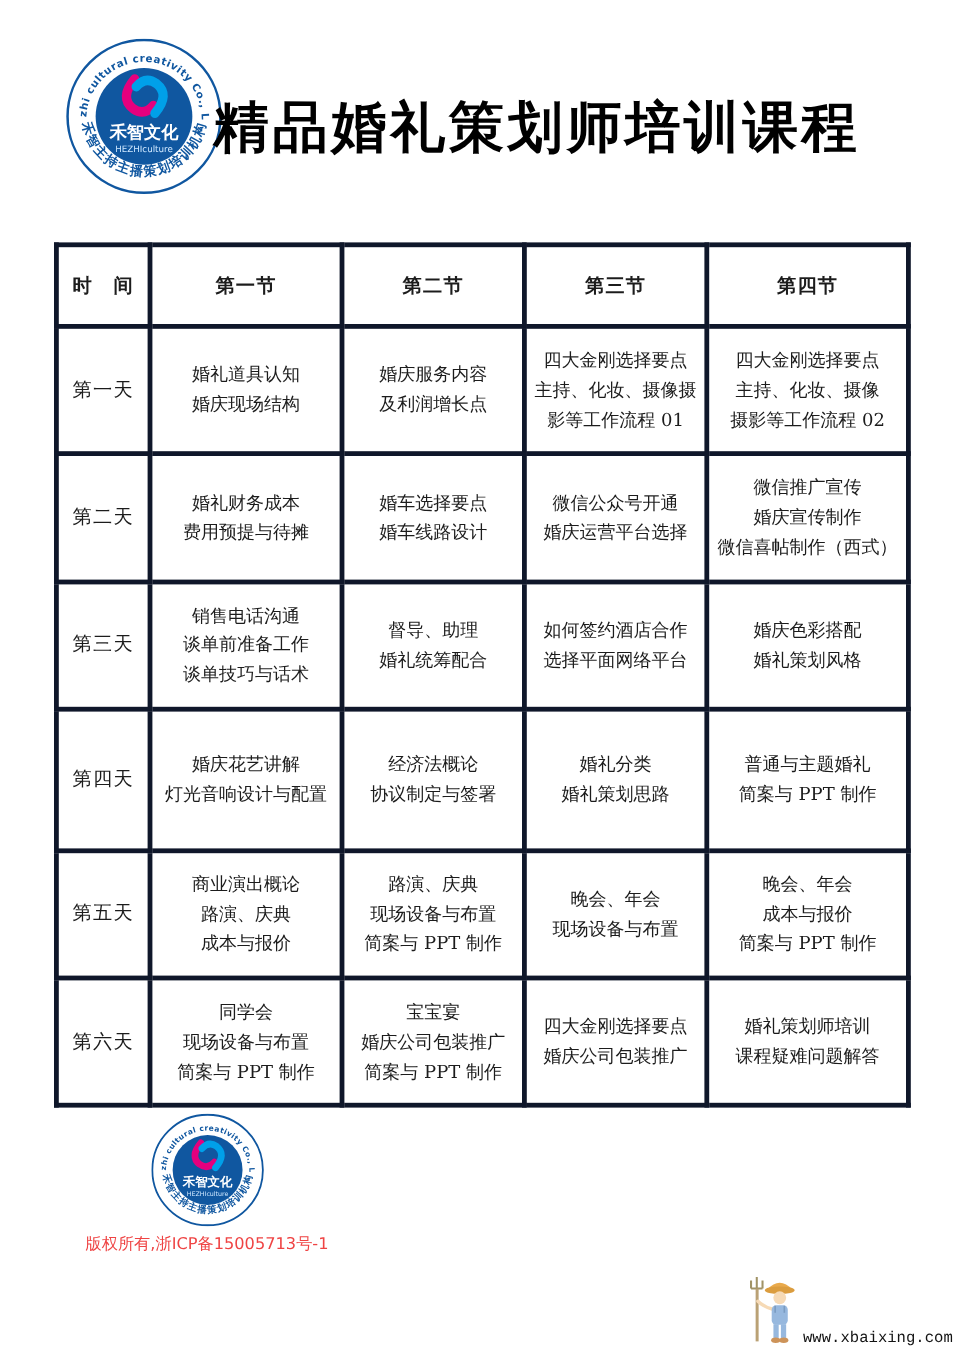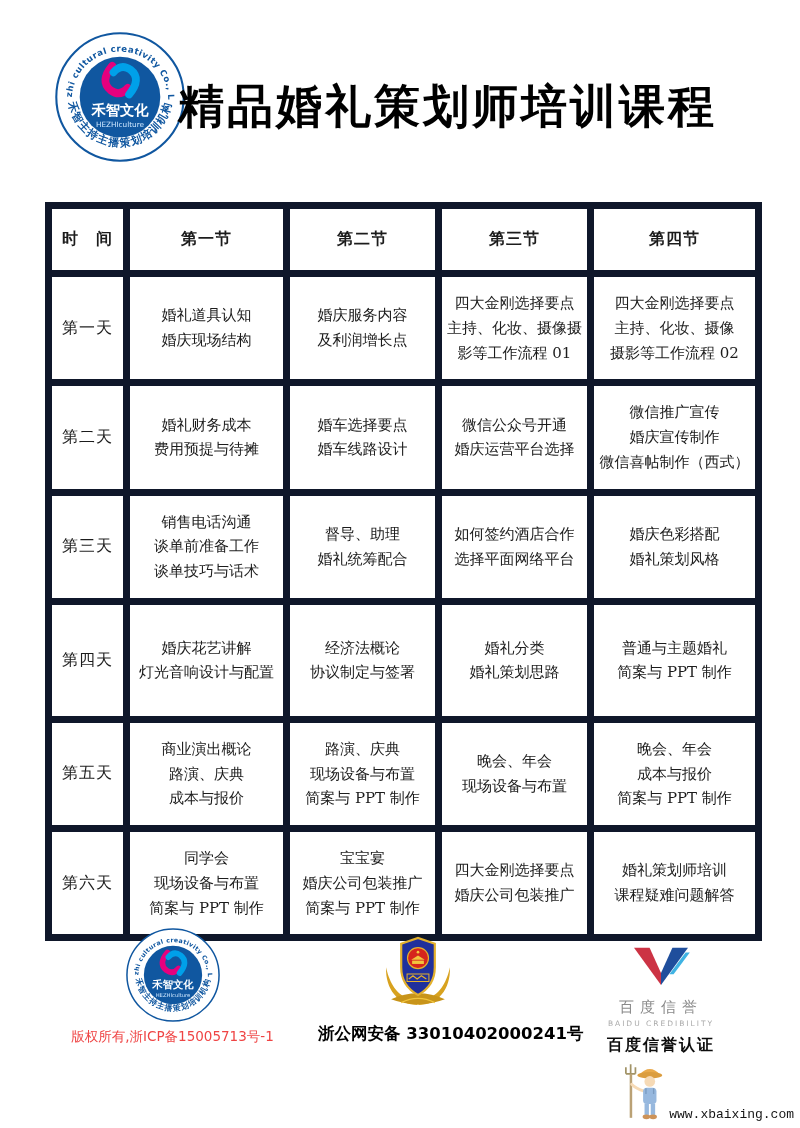--- a/index.html
+++ b/index.html
@@ -24,21 +24,21 @@
     white-space:nowrap;
   }
 
   
   table.course-table {
     position:absolute; left:45px; top:202px; width:710px;
     border-collapse:collapse; table-layout:fixed;
     font-family:"DejaVu Serif", serif;
   }
   .course-table th, .course-table td {
-    border:7px solid #0f172a;
+    border:4px solid #0f172a;
     text-align:center; vertical-align:middle;
     color:#1c1c1c;
     padding:14px 4px;
   }
   .course-table thead th { height:68px; font-size:16px; font-weight:600; letter-spacing:1px; }
   .course-table td.day { font-size:16px; letter-spacing:1px; }
   .course-table td.course { font-size:15px; line-height:1.65; white-space:pre-line; }
 
   
   .footer-left  { position:absolute; left:70px;  top:928px; width:205px; text-align:center; }
@@ -203,51 +203,21 @@
       </text>
       <circle cx="50" cy="50" r="31" fill="#1057a0"></circle>
       <path d="M44 26 q-10 12 -1 19 q7 5 13 -2" fill="none" stroke="#e5007e" stroke-width="6" stroke-linecap="round"></path>
       <path d="M57 48 q10 -12 1 -19 q-7 -5 -13 2" fill="none" stroke="#00a0e9" stroke-width="6" stroke-linecap="round"></path>
       <text x="50" y="64" text-anchor="middle" font-size="11" font-weight="bold" fill="#ffffff">禾智文化</text>
       <text x="50" y="73" text-anchor="middle" font-size="5.6" fill="#cfe8ff">HEZHIculture</text>
     </svg>
     <div class="copyright-text">版权所有,浙ICP备15005713号-1</div>
   </div>
 
-  <div class="footer-mid">
-    <svg class="police-badge-icon" viewBox="0 0 100 100">
-
-      <path d="M50 93 C26 93 11 74 12 48 C15 62 22 80 40 86 C46 88 49 90 50 93 Z" fill="#d8a21f"></path>
-      <path d="M50 93 C74 93 89 74 88 48 C85 62 78 80 60 86 C54 88 51 90 50 93 Z" fill="#d8a21f"></path>
-      <path d="M18 86 Q50 72 82 86 Q50 98 18 86 Z" fill="#c8941a"></path>
-      <path d="M30 90 Q50 80 70 90" fill="none" stroke="#f2c53d" stroke-width="1.6"></path>
-
-      <path d="M30 20 L50 13 L70 20 L70 48 Q70 70 50 81 Q30 70 30 48 Z" fill="#20309c" stroke="#e3b02c" stroke-width="2.6"></path>
-
-      <circle cx="50" cy="37" r="12.5" fill="#d6251d" stroke="#e3b02c" stroke-width="1.4"></circle>
-      <path d="M43 40 h14 v4 h-14 z" fill="#f2c53d"></path>
-      <path d="M42 39 l8 -5 l8 5 z" fill="#f2c53d"></path>
-      <circle cx="50" cy="30" r="1.6" fill="#f2c53d"></circle>
-
-      <path d="M37 56 h26 v9 h-26 z" fill="#20309c" stroke="#e3b02c" stroke-width="1.2"></path>
-      <polyline points="39,62 44,58 49,62 54,58 60,62" fill="none" stroke="#e3b02c" stroke-width="1.4"></polyline>
-    </svg>
-    <div class="police-text">浙公网安备 33010402000241号</div>
-  </div>
-
-  <div class="footer-right">
-    <svg class="baidu-icon" viewBox="0 0 110 80">
-      <polygon points="10,8 36,8 55,50 55,70" fill="#cc3344"></polygon>
-      <polygon points="100,8 74,8 55,50 55,70" fill="#1f4e9c"></polygon>
-      <polygon points="96,16 103,16 76,52 69,52" fill="#3fb3e3"></polygon>
-    </svg>
-    <div class="baidu-brand">百度信誉</div>
-    <div class="baidu-brand-en">BAIDU CREDIBILITY</div>
-    <div class="baidu-cert">百度信誉认证</div>
-  </div>
+
 
   <div class="watermark">
     <svg class="farmer-icon" viewBox="0 0 46 62">
 
       <path d="M3 12 h10 M3 5 v7 M8 2 v10 M13 5 v7" stroke="#9a8a5a" stroke-width="1.8" fill="none"></path>
       <rect x="7" y="12" width="2.6" height="46" fill="#b59a6a"></rect>
 
       <path d="M17 13 Q28 1 39 13 Z" fill="#e8a33d"></path>
       <ellipse cx="28" cy="13.5" rx="13" ry="3.4" fill="#d9952f"></ellipse>
 

